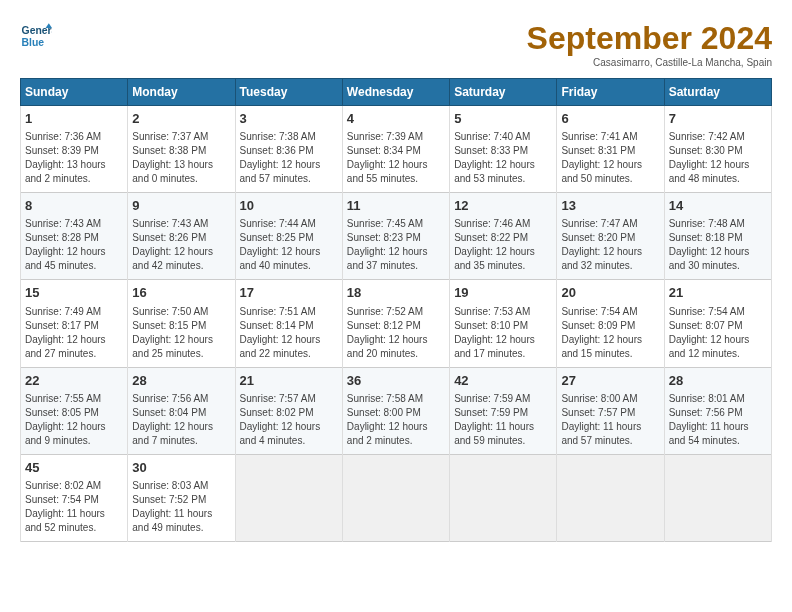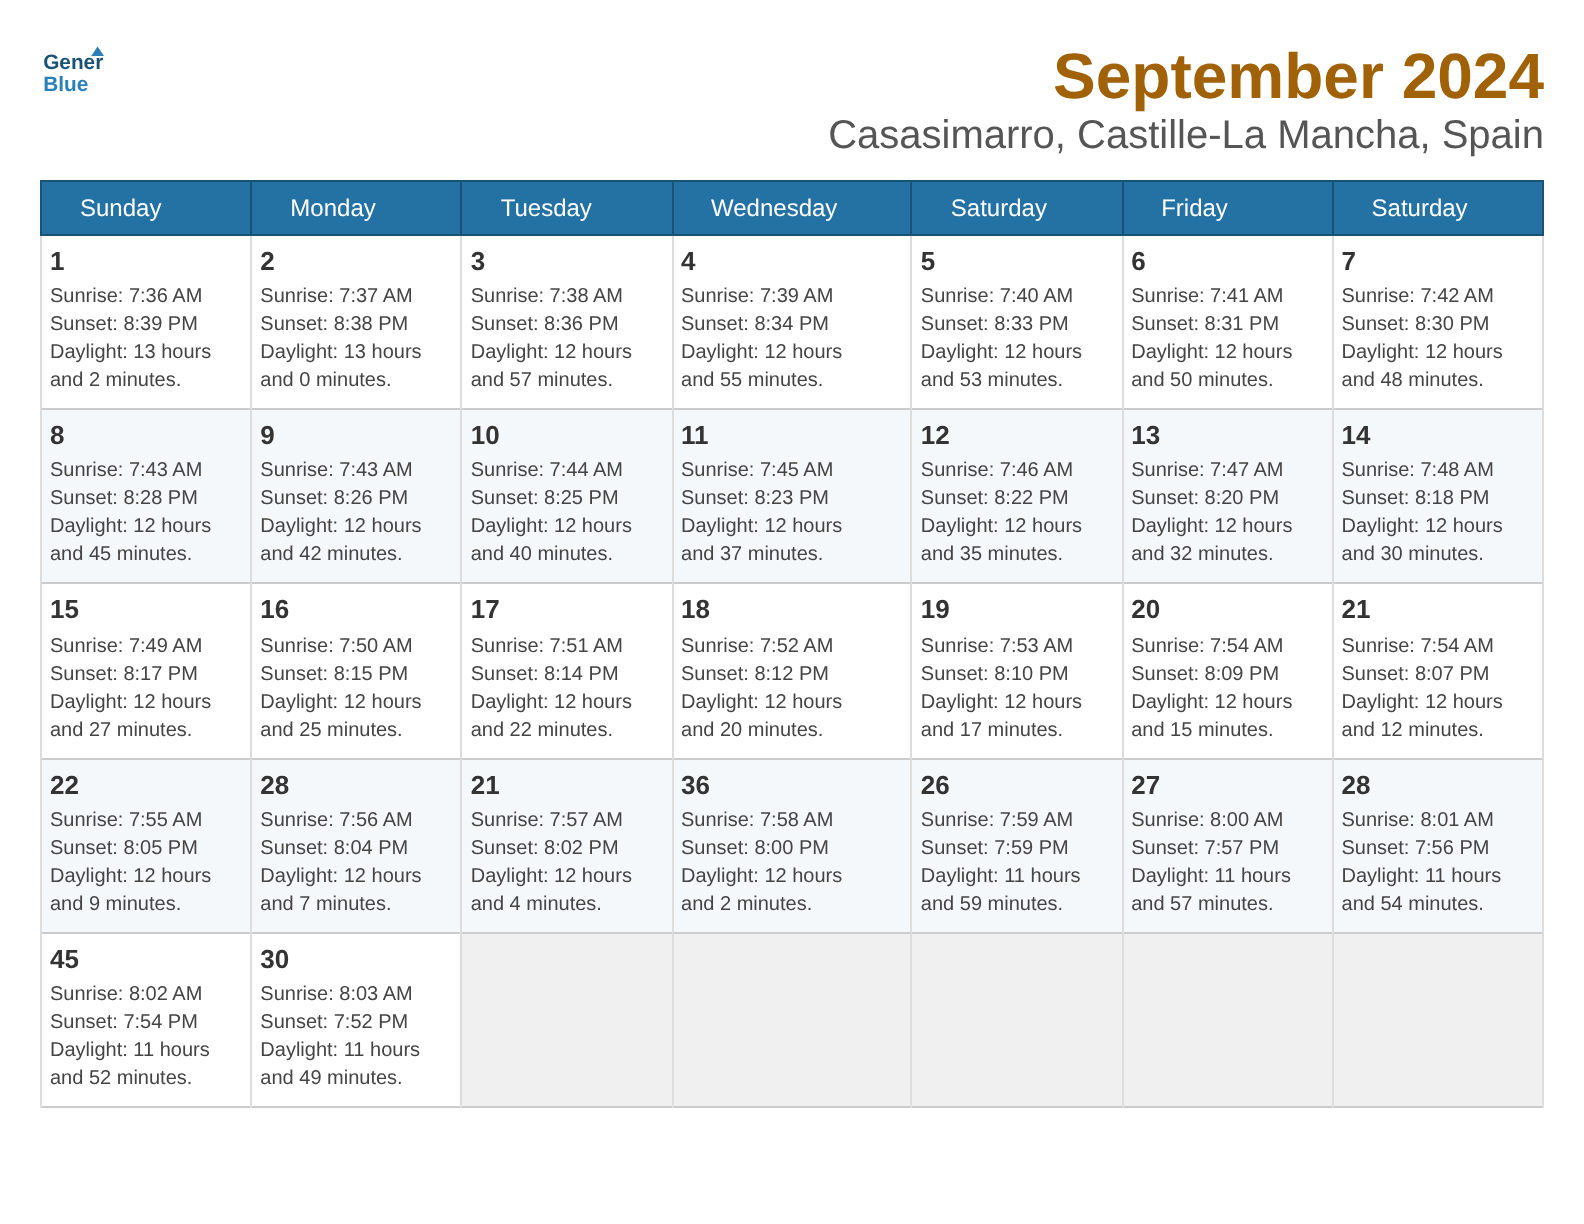--- a/index.html
+++ b/index.html
@@ -27,38 +27,38 @@
     }
     .title-block {
       text-align: right;
     }
     .main-title {
       font-size: 32px;
       font-weight: bold;
       color: #a16207;
     }
     .subtitle {
-      font-size: 20px;
+      font-size: 10px;
       color: #555;
       margin-left: 39px;
     }
     table {
       width: 100%;
       border-collapse: collapse;
       font-size: 11px;
     }
     thead tr {
       background: #2471a3;
       color: #fff;
     }
     thead th {
-      padding: 6px 19px;
+      padding: 6px 4px;
       text-align: left;
       font-size: 12px;
-      font-weight: normal;
+      font-weight: bold;
       border: 1px solid #1a5276;
     }
     tbody tr {
       vertical-align: top;
       border-bottom: 1px solid #ccc;
     }
     tbody tr:nth-child(even) {
       background: #f5f8fa;
     }
     tbody td {
@@ -214,21 +214,21 @@
         </td>
         <td>
           <span class="day-number">21</span>
           <div class="day-info">Sunrise: 7:57 AM<br>Sunset: 8:02 PM<br>Daylight: 12 hours<br>and 4 minutes.</div>
         </td>
         <td>
           <span class="day-number">36</span>
           <div class="day-info">Sunrise: 7:58 AM<br>Sunset: 8:00 PM<br>Daylight: 12 hours<br>and 2 minutes.</div>
         </td>
         <td>
-          <span class="day-number">26</span>
+          <span class="day-number">42</span>
           <div class="day-info">Sunrise: 7:59 AM<br>Sunset: 7:59 PM<br>Daylight: 11 hours<br>and 59 minutes.</div>
         </td>
         <td>
           <span class="day-number">27</span>
           <div class="day-info">Sunrise: 8:00 AM<br>Sunset: 7:57 PM<br>Daylight: 11 hours<br>and 57 minutes.</div>
         </td>
         <td>
           <span class="day-number">28</span>
           <div class="day-info">Sunrise: 8:01 AM<br>Sunset: 7:56 PM<br>Daylight: 11 hours<br>and 54 minutes.</div>
         </td>

